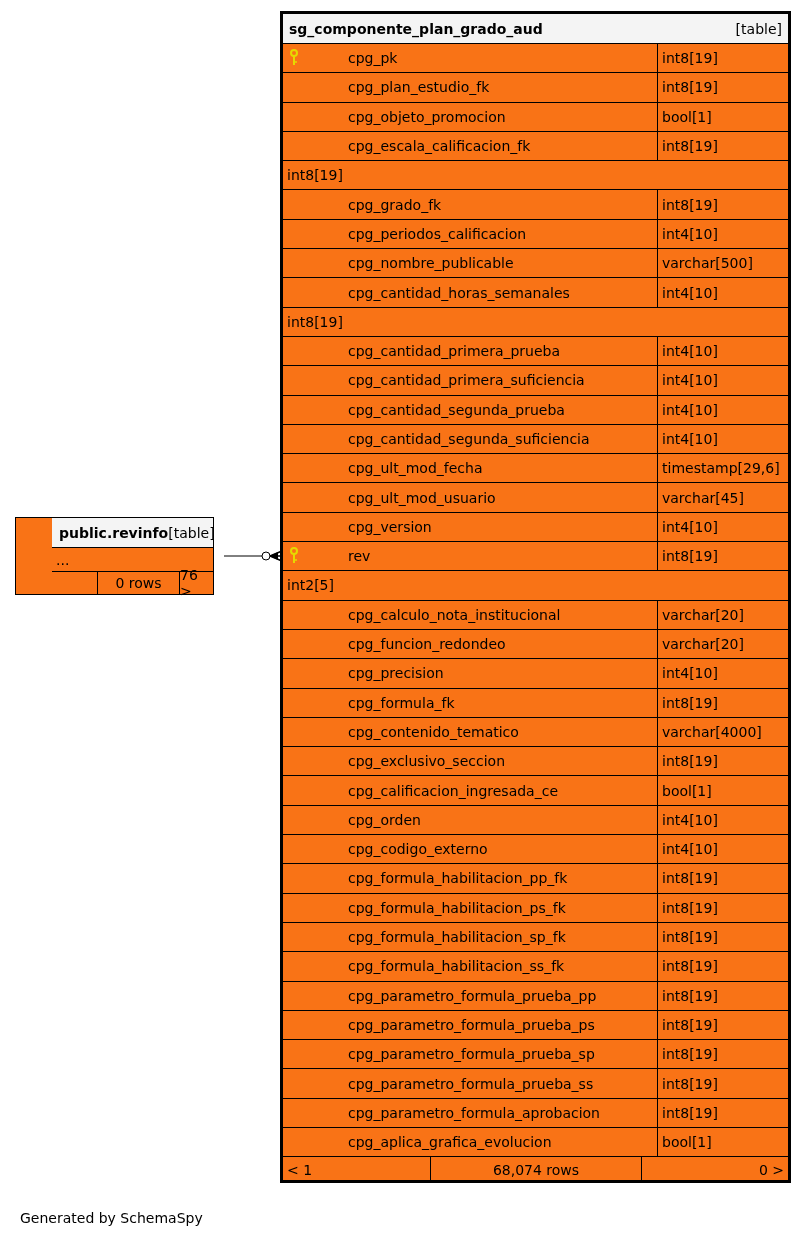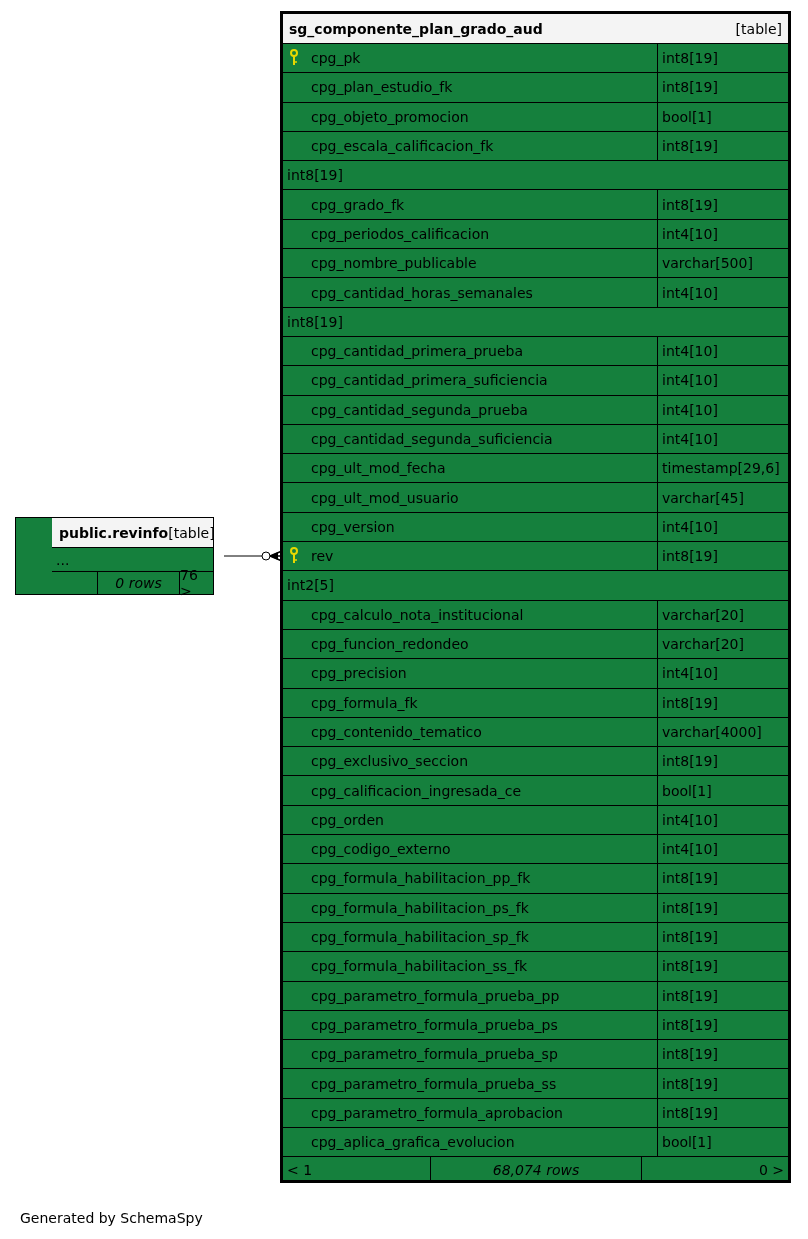--- a/index.html
+++ b/index.html
@@ -1,28 +1,28 @@
 <!DOCTYPE html>
 <html><head>
 <meta charset="utf-8">
 <style>
   html, body { margin:0; padding:0; background:#fff; }
   body { width:808px; height:1239px; position:relative; font-family:"DejaVu Sans", sans-serif; font-size:14px; color:#000; overflow:hidden; }
-  .tbl { position:absolute; border:3px solid #000; background:#15803d; box-sizing:border-box; }
+  .tbl { position:absolute; border:3px solid #000; background:#f97316; box-sizing:border-box; }
   #main { left:280px; top:11px; width:511px; height:1172px; }
   .hdr { height:30px; background:#f4f4f4; border-bottom:1px solid #000; display:flex; align-items:center; justify-content:space-between; padding:0 6px 0 6px; box-sizing:border-box; }
   .hdr .nm { font-weight:bold; font-size:14px; }
   .row { display:flex; height:29.3px; border-bottom:1px solid #000; box-sizing:border-box; }
-  .row .c1 { width:375px; border-right:1px solid #000; display:flex; align-items:center; padding-left:6px; box-sizing:border-box; }
+  .row .c1 { width:375px; border-right:1px solid #000; display:flex; align-items:center; padding-left:6px; box-sizing:border-box;gap:37px; }
   .row .c2 { flex:1; display:flex; align-items:center; padding-left:4px; }
   .key { width:22px; display:inline-flex; align-items:center; justify-content:flex-start; }
   .foot { display:flex; height:25px; box-sizing:border-box; }
   .foot div { display:flex; align-items:center; box-sizing:border-box; }
   .f1 { width:148px; border-right:1px solid #000; padding-left:4px; }
-  .f2 { width:211px; border-right:1px solid #000; justify-content:center;font-style:italic; }
+  .f2 { width:211px; border-right:1px solid #000; justify-content:center; }
   .f3 { flex:1; justify-content:flex-end; padding-right:4px; }
   #rev { left:15px; top:517px; width:199px; height:78px; border-width:1px;padding-left:36px; }
   #rev .hdr { height:30px; padding:0 7px; }
   #rev .dots { height:24px; border-bottom:1px solid #000; display:flex; align-items:center; padding-left:4px; box-sizing:border-box; }
   #rev .foot { height:22px; }
   #rev .f1 { width:46px; }
   #rev .f2 { width:82px; }
   .gen { position:absolute; left:20px; top:1210px; font-size:14px; }
 </style>
 </head>

